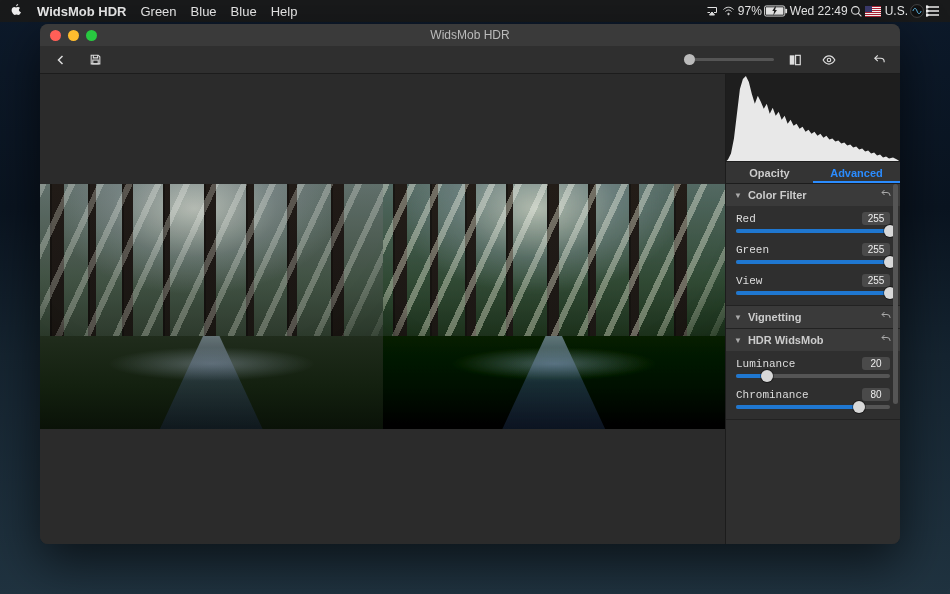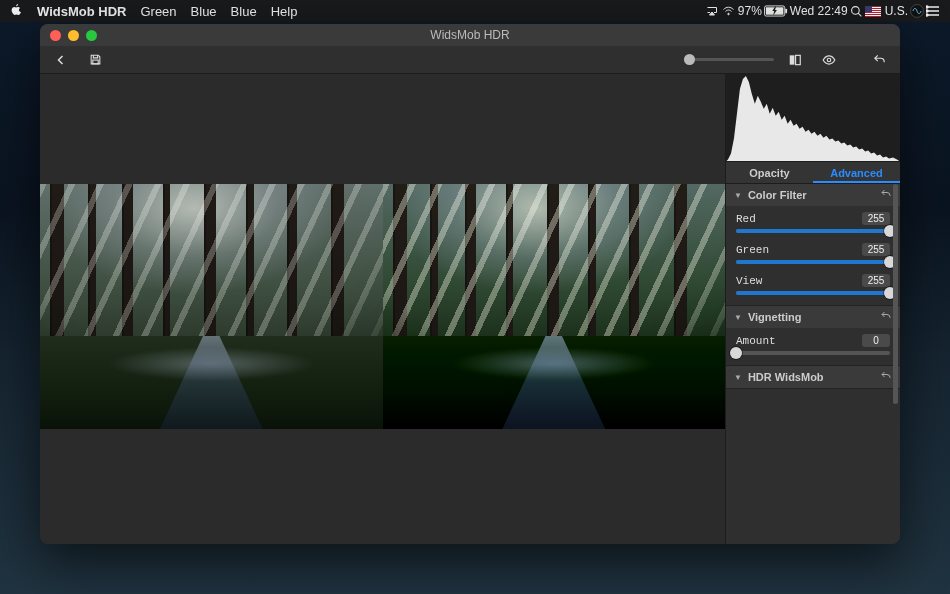--- a/index.html
+++ b/index.html
@@ -470,45 +470,55 @@
             <div class="section-head">
               <span class="tri">▼</span>
               <span>Vignetting</span>
               <span class="reset">
                 <svg width="12" height="12" viewBox="0 0 24 24" fill="none" stroke="#aaa" stroke-width="2">
                     <path d="M9 14L4 9l5-5"></path>
                     <path d="M4 9h10a6 6 0 016 6v1"></path>
                   </svg>
               </span>
             </div>
-            <div class="section-body">
-              <div class="ctrl">
-                <div class="ctrl-row">
-                  <span class="ctrl-label">Amount</span>
-                  <span class="ctrl-val">0</span>
-                </div>
-                <div class="slider">
-                  <div class="slider-fill" style="width: 0%;"></div>
-                    <div class="slider-thumb" style="left: 0%;"></div>
-                </div>
-              </div>
-            </div>
           </div>
 
           <div class="section">
             <div class="section-head">
               <span class="tri">▼</span>
               <span>HDR WidsMob</span>
               <span class="reset">
                 <svg width="12" height="12" viewBox="0 0 24 24" fill="none" stroke="#aaa" stroke-width="2">
                     <path d="M9 14L4 9l5-5"></path>
                     <path d="M4 9h10a6 6 0 016 6v1"></path>
                   </svg>
               </span>
             </div>
+            <div class="section-body">
+              <div class="ctrl">
+                <div class="ctrl-row">
+                  <span class="ctrl-label">Luminance</span>
+                  <span class="ctrl-val">20</span>
+                </div>
+                <div class="slider">
+                  <div class="slider-fill" style="width: 20%;"></div>
+                    <div class="slider-thumb" style="left: 20%;"></div>
+                </div>
+              </div>
+              <div class="ctrl">
+                <div class="ctrl-row">
+                  <span class="ctrl-label">Chrominance</span>
+                  <span class="ctrl-val">80</span>
+                </div>
+                <div class="slider">
+                  <div class="slider-fill" style="width: 80%;"></div>
+                    <div class="slider-thumb" style="left: 80%;"></div>
+                </div>
+              </div>
+            </div>
           </div>
 
           <div class="panel-scrollbar">
             <div class="thumb"></div>
           </div>
         </div>
       </div>
     </div>
   </div>
 

